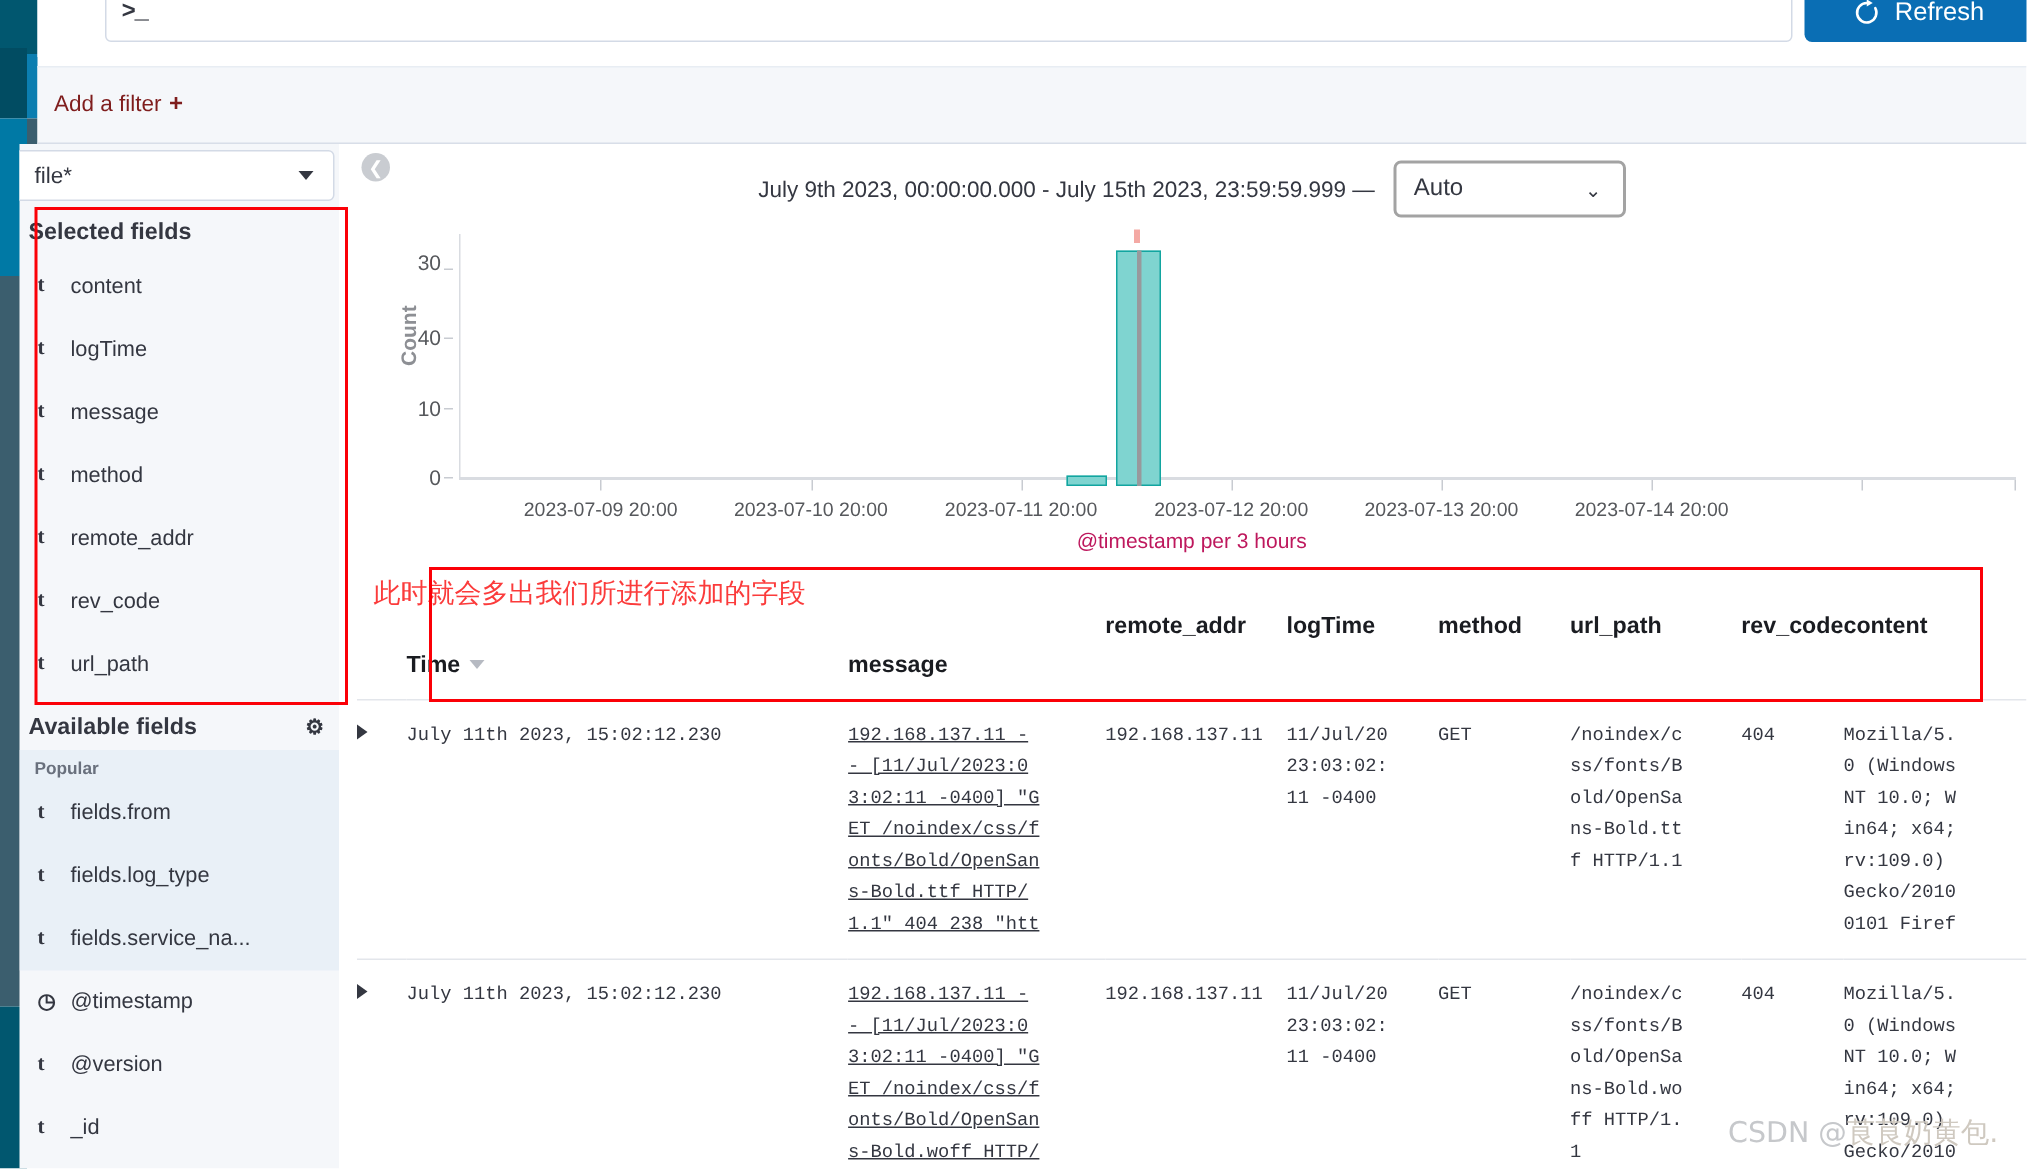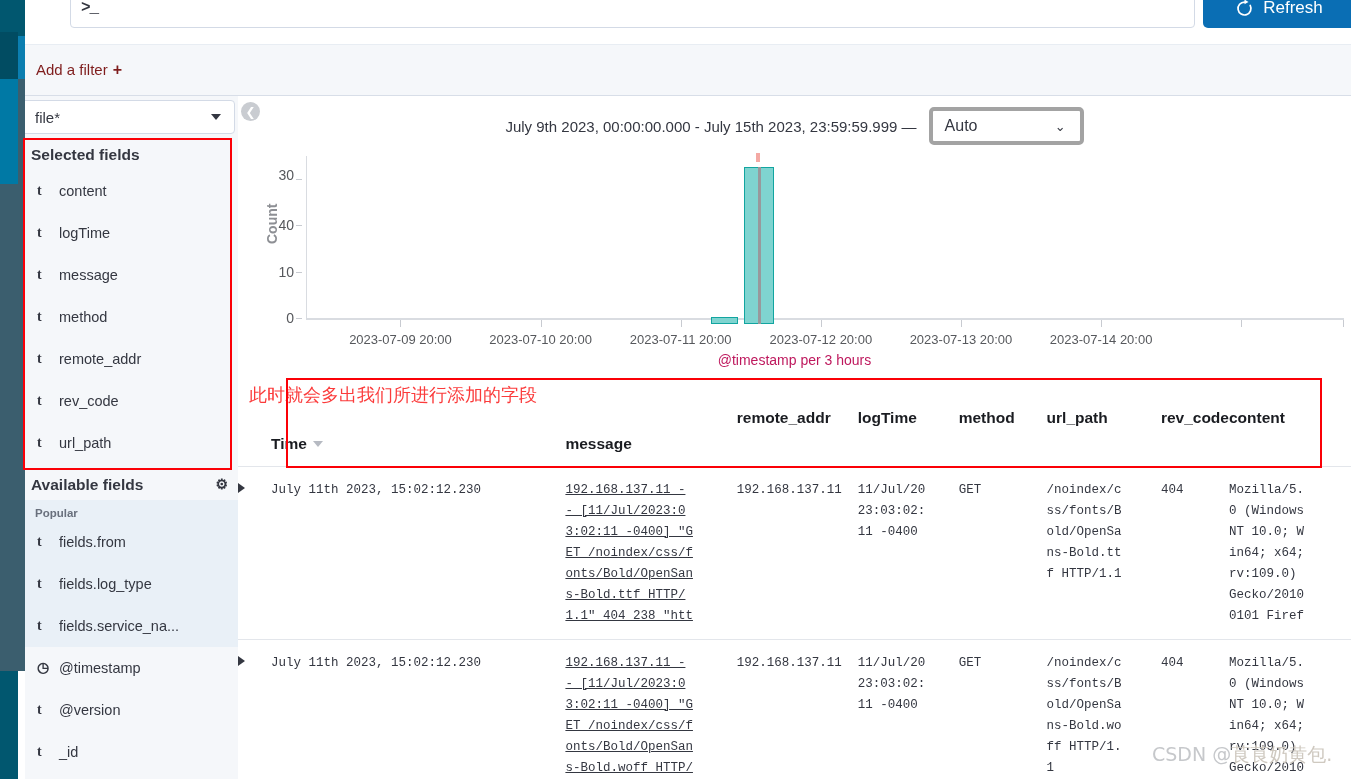--- a/index.html
+++ b/index.html
@@ -55,21 +55,21 @@
   .filterbar {
     position: absolute; left: 25px; top: 44px; right: 0; height: 52px;
     background: #f5f7fa; border-top: 1px solid #e8edf3; border-bottom: 1px solid #d8dee8;
     display: flex; align-items: center; padding-left: 11px;
   }
   .add-filter { color: #7f1d1d; font-size: 15px; cursor: pointer; display: flex; align-items: flex-start; gap: 5px; }
   .plus { font-weight: bold; font-size: 16px; }
 
   
   .sidebar {
-    position: absolute; left: 25px; top: 96px; width: 213px; bottom: 0;
+    position: absolute; left: 13px; top: 96px; width: 213px; bottom: 0;
     background: #f5f7fa; overflow: hidden;
   }
   .idx-select {
     margin: 4px 9px 0 -5px; width: 215px; height: 34px;
     border: 1px solid #d3dae6; border-radius: 4px; background: #fff;
     display: flex; align-items: center; padding: 0 10px 0 14px;
     font-size: 15px; color: #343741; cursor: pointer;
     position: relative; left: 0;
   }
   .idx-caret { position: absolute; right: 13px; width: 0; height: 0;
@@ -101,21 +101,21 @@
   
   .main { position: absolute; left: 238px; top: 96px; right: 0; bottom: 0; background: #fff; }
 
   .timerange {
     position: absolute; left: 0; right: 0; top: 8px; height: 44px;
     display: flex; align-items: center; justify-content: center; gap: 0;
   }
   .tr-text { font-size: 15px; color: #343741; }
   .interval-select {
     margin-left: 12px; width: 155px; height: 38px;
-    border: 4px solid #a3a3a3; border-radius: 5px; background: #fff;
+    border: 2px solid #a3a3a3; border-radius: 5px; background: #fff;
     display: flex; align-items: center; padding: 0 12px;
     font-size: 16px; color: #343741; position: relative; cursor: pointer;
   }
   .iv-caret { position: absolute; right: 14px; font-size: 13px; color: #343741; }
 
   
   .chart-wrap { position: absolute; left: 0; top: 60px; width: 1113px; height: 230px; }
   .y-label {
     position: absolute; left: 26px; top: 88px; font-size: 14px; color: #8d8f94;
     font-weight: bold; transform: rotate(-90deg); transform-origin: left top;

